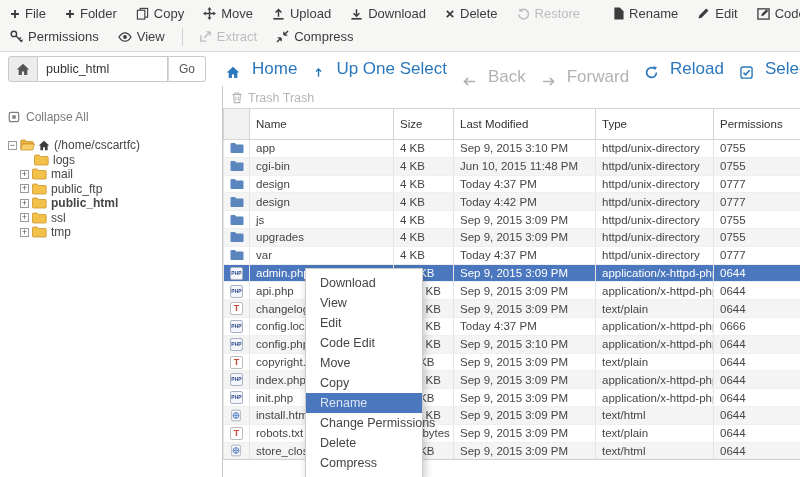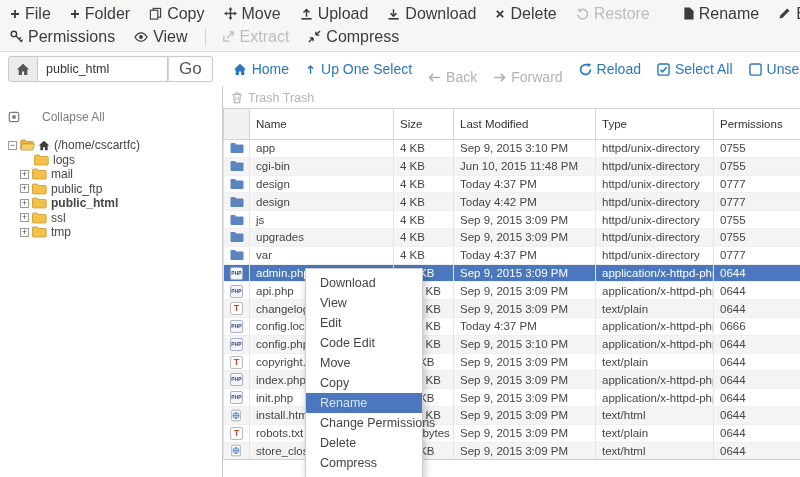--- a/index.html
+++ b/index.html
@@ -8,42 +8,42 @@
     width:800px; height:477px; overflow:hidden; position:relative;
     background:#fff; color:#444;
     font-family:"Liberation Sans", sans-serif; font-size:12px;
   }
   .icon svg, [data-icon] svg { display:block; }
 
   
   .toolbar { background:#f6f6f5; border-bottom:1px solid #dcdcdc; padding:2px 4px 4px; height:52px; }
   .tb-row { display:flex; align-items:center; height:23px; }
   .tb-btn { display:flex; align-items:center; gap:5px; background:none; border:none;
-            font:inherit; font-size:16px; color:#3c3c3c; padding:2px 6px; margin-right:7px; cursor:pointer; white-space:nowrap; }
+            font:inherit; font-size:13px; color:#3c3c3c; padding:2px 6px; margin-right:7px; cursor:pointer; white-space:nowrap; }
   .tb-btn.disabled { color:#bdbdbd; cursor:default; }
   .tb-sep { width:1px; height:18px; background:#d2d2d2; margin:0 10px 0 4px; }
 
   
   .pathbar { display:flex; align-items:center; padding:4px 8px; height:34px; gap:20px; }
   .input-group { display:flex; align-items:stretch; height:26px; }
   .ig-addon { width:30px; background:#ececec; border:1px solid #c9c9c9; border-radius:3px 0 0 3px;
               display:flex; align-items:center; justify-content:center; color:#555; }
   input.path { width:130px; border:1px solid #c9c9c9; border-left:none; padding:0 8px;
                font:inherit; font-size:12.5px; color:#333; outline:none; }
   .go-btn { border:1px solid #c9c9c9; border-left:1px solid #d8d8d8; background:#fff; color:#555;
-            border-radius:0 3px 3px 0; padding:0 10px; font:inherit; font-size:17px; cursor:pointer; }
+            border-radius:0 3px 3px 0; padding:0 10px; font:inherit; font-size:12px; cursor:pointer; }
   .nav { display:flex; align-items:center; gap:16px; }
-  .nav-item { display:flex; align-items:center; gap:5px; color:#2b77bd; cursor:pointer;
-              font-size:14px; white-space:nowrap; }
+  .nav-item { display:flex; align-items:flex-end; gap:12px; color:#2b77bd; cursor:pointer;
+              font-size:17px; white-space:nowrap; }
   .nav-item.disabled { color:#b2b2b2; cursor:default;margin-top:16px; }
 
   
   .content { position:absolute; top:86px; left:0; right:0; bottom:0; display:flex; }
   .sidebar { width:222px; flex:none; padding:24px 4px 0 8px; }
-  .collapse-all { display:flex; align-items:center; gap:22px; color:#7c7c7c; cursor:pointer; }
+  .collapse-all { display:flex; align-items:center; gap:6px; color:#7c7c7c; cursor:pointer; }
   .tree { margin-top:14px; }
   .tree-row { display:flex; align-items:center; height:14.5px; gap:3px; color:#454545; cursor:pointer; white-space:nowrap; }
   .tree-row.child { padding-left:12px; }
   .tree-row.bold .tree-label { font-weight:bold; }
   .expander { width:9px; height:9px; flex:none; border:1px solid #9a9a9a; background:#fdfdfd;
               font-size:9px; line-height:7px; text-align:center; color:#555; }
   .exp-spacer { width:11px; flex:none; }
   .tree-label { padding-left:1px; }
 
   .main { flex:1; border-left:1px solid #c8c8c8; position:relative; }

